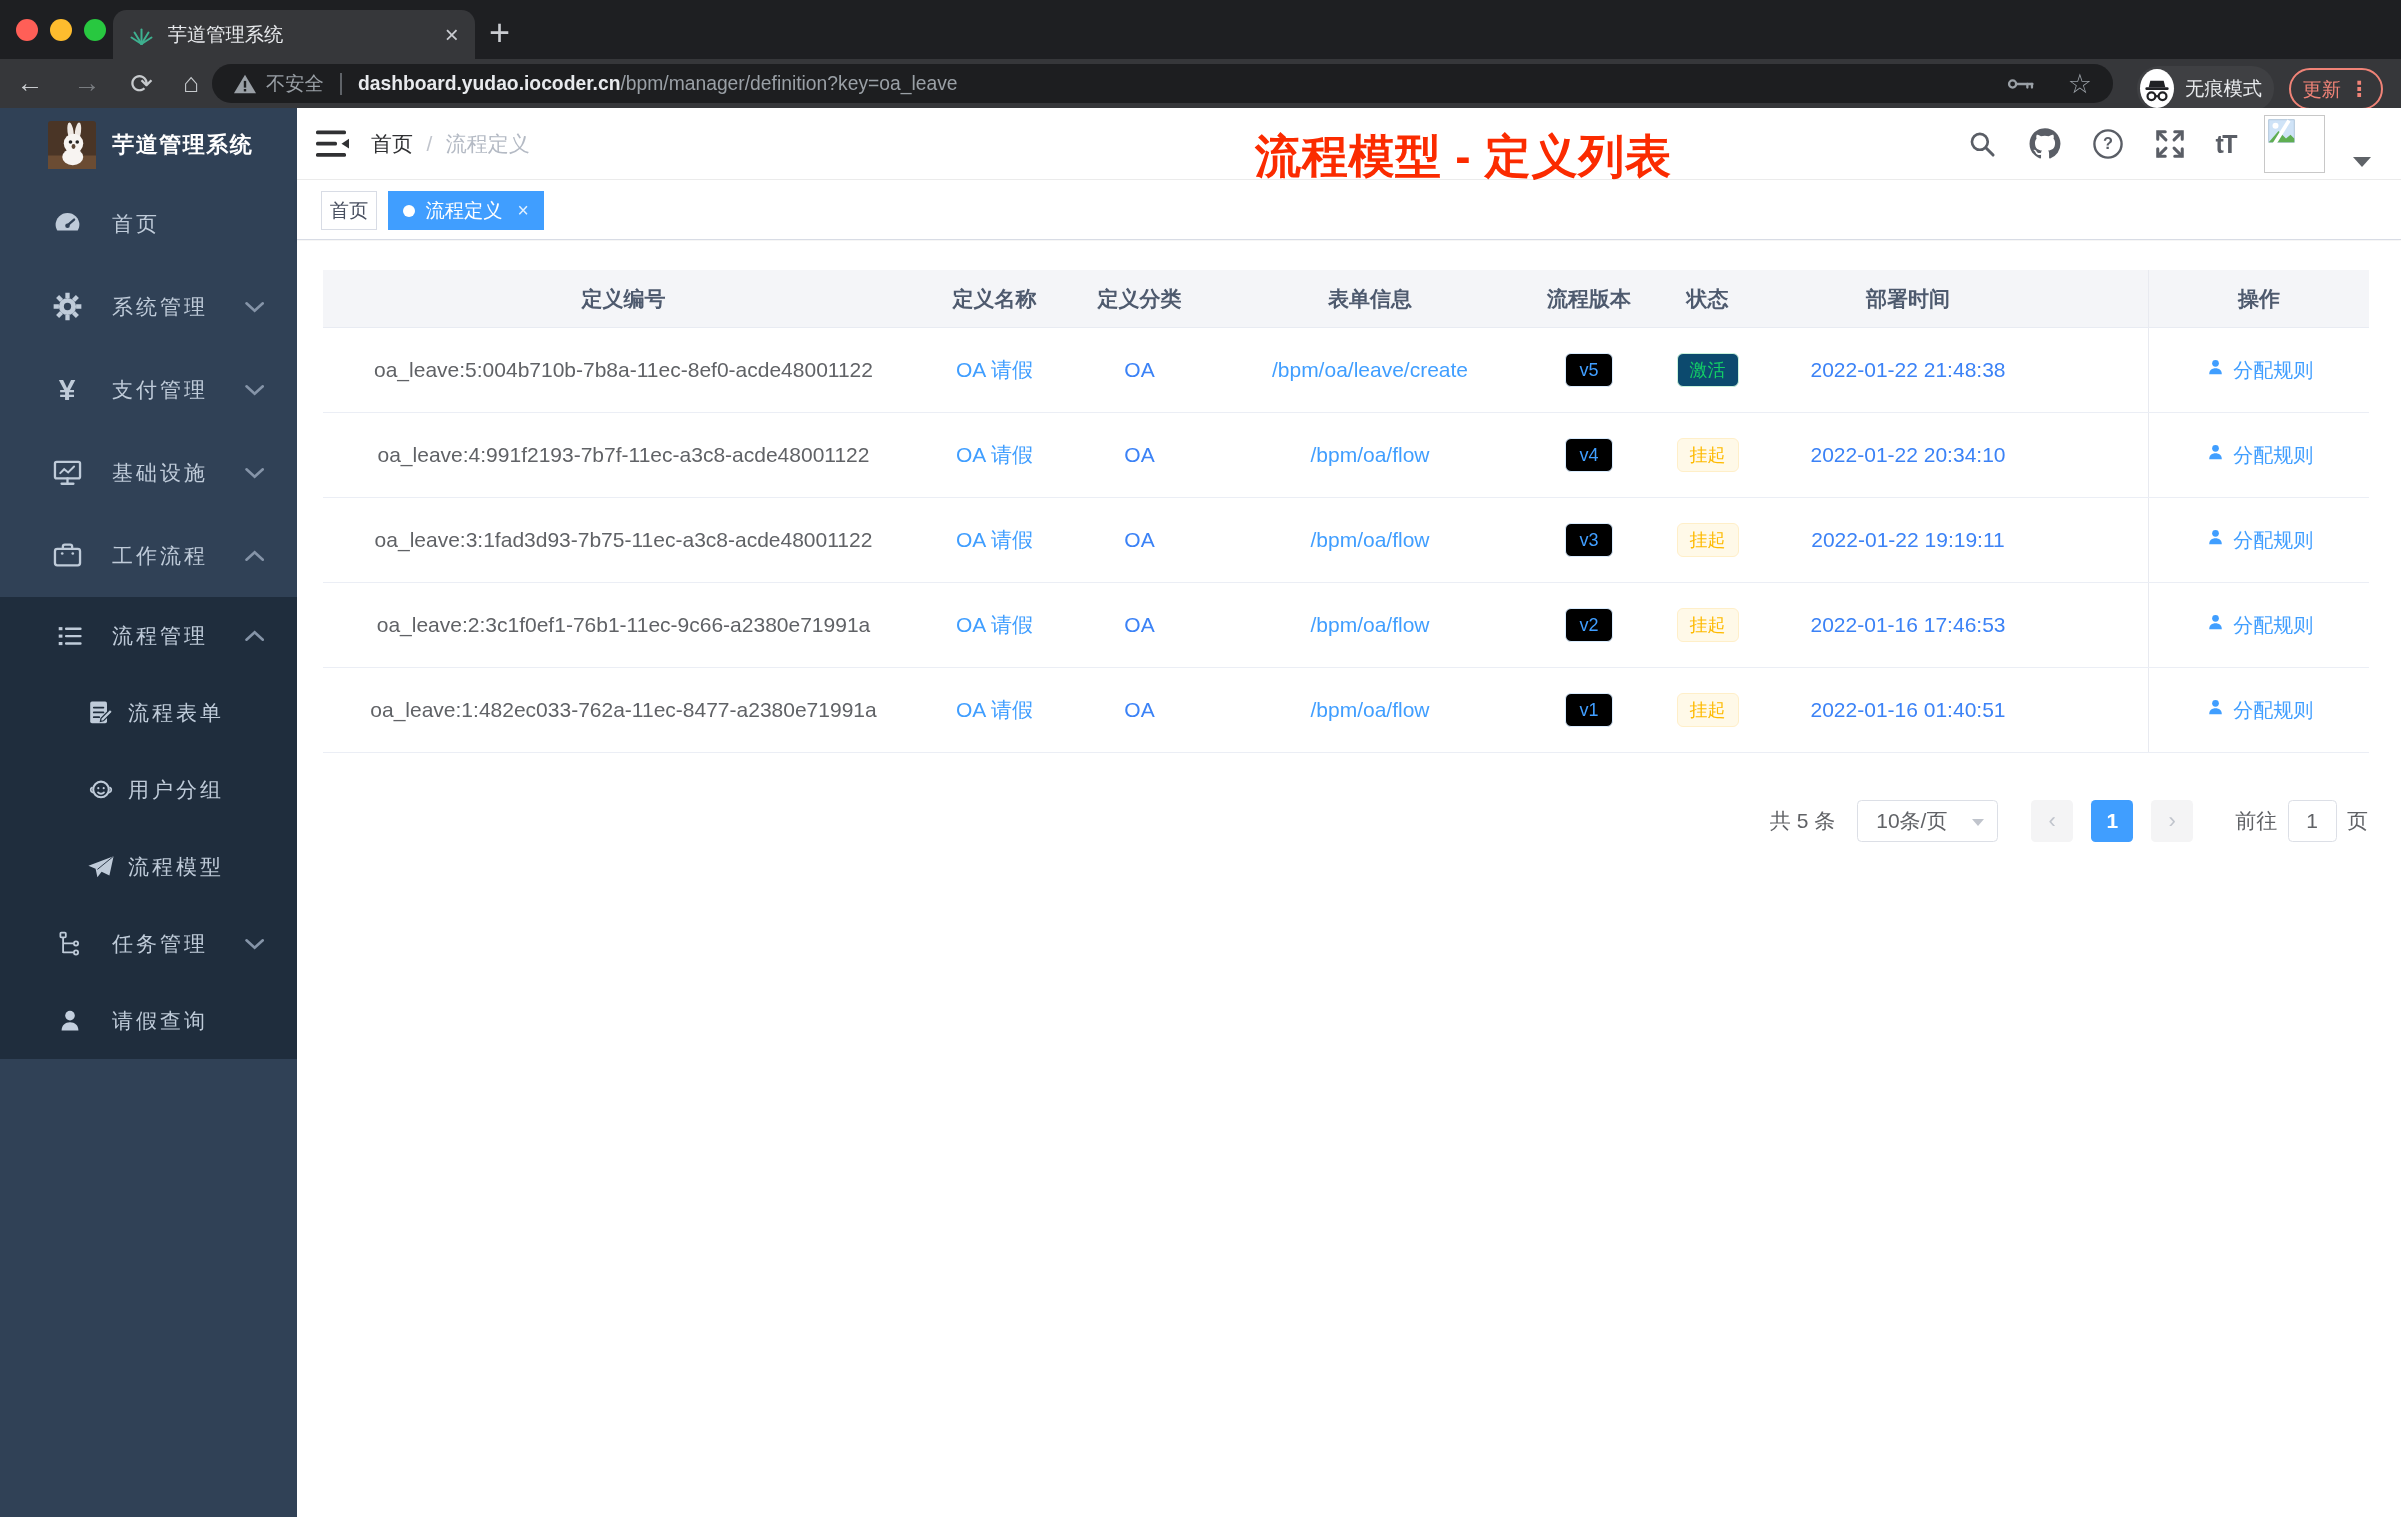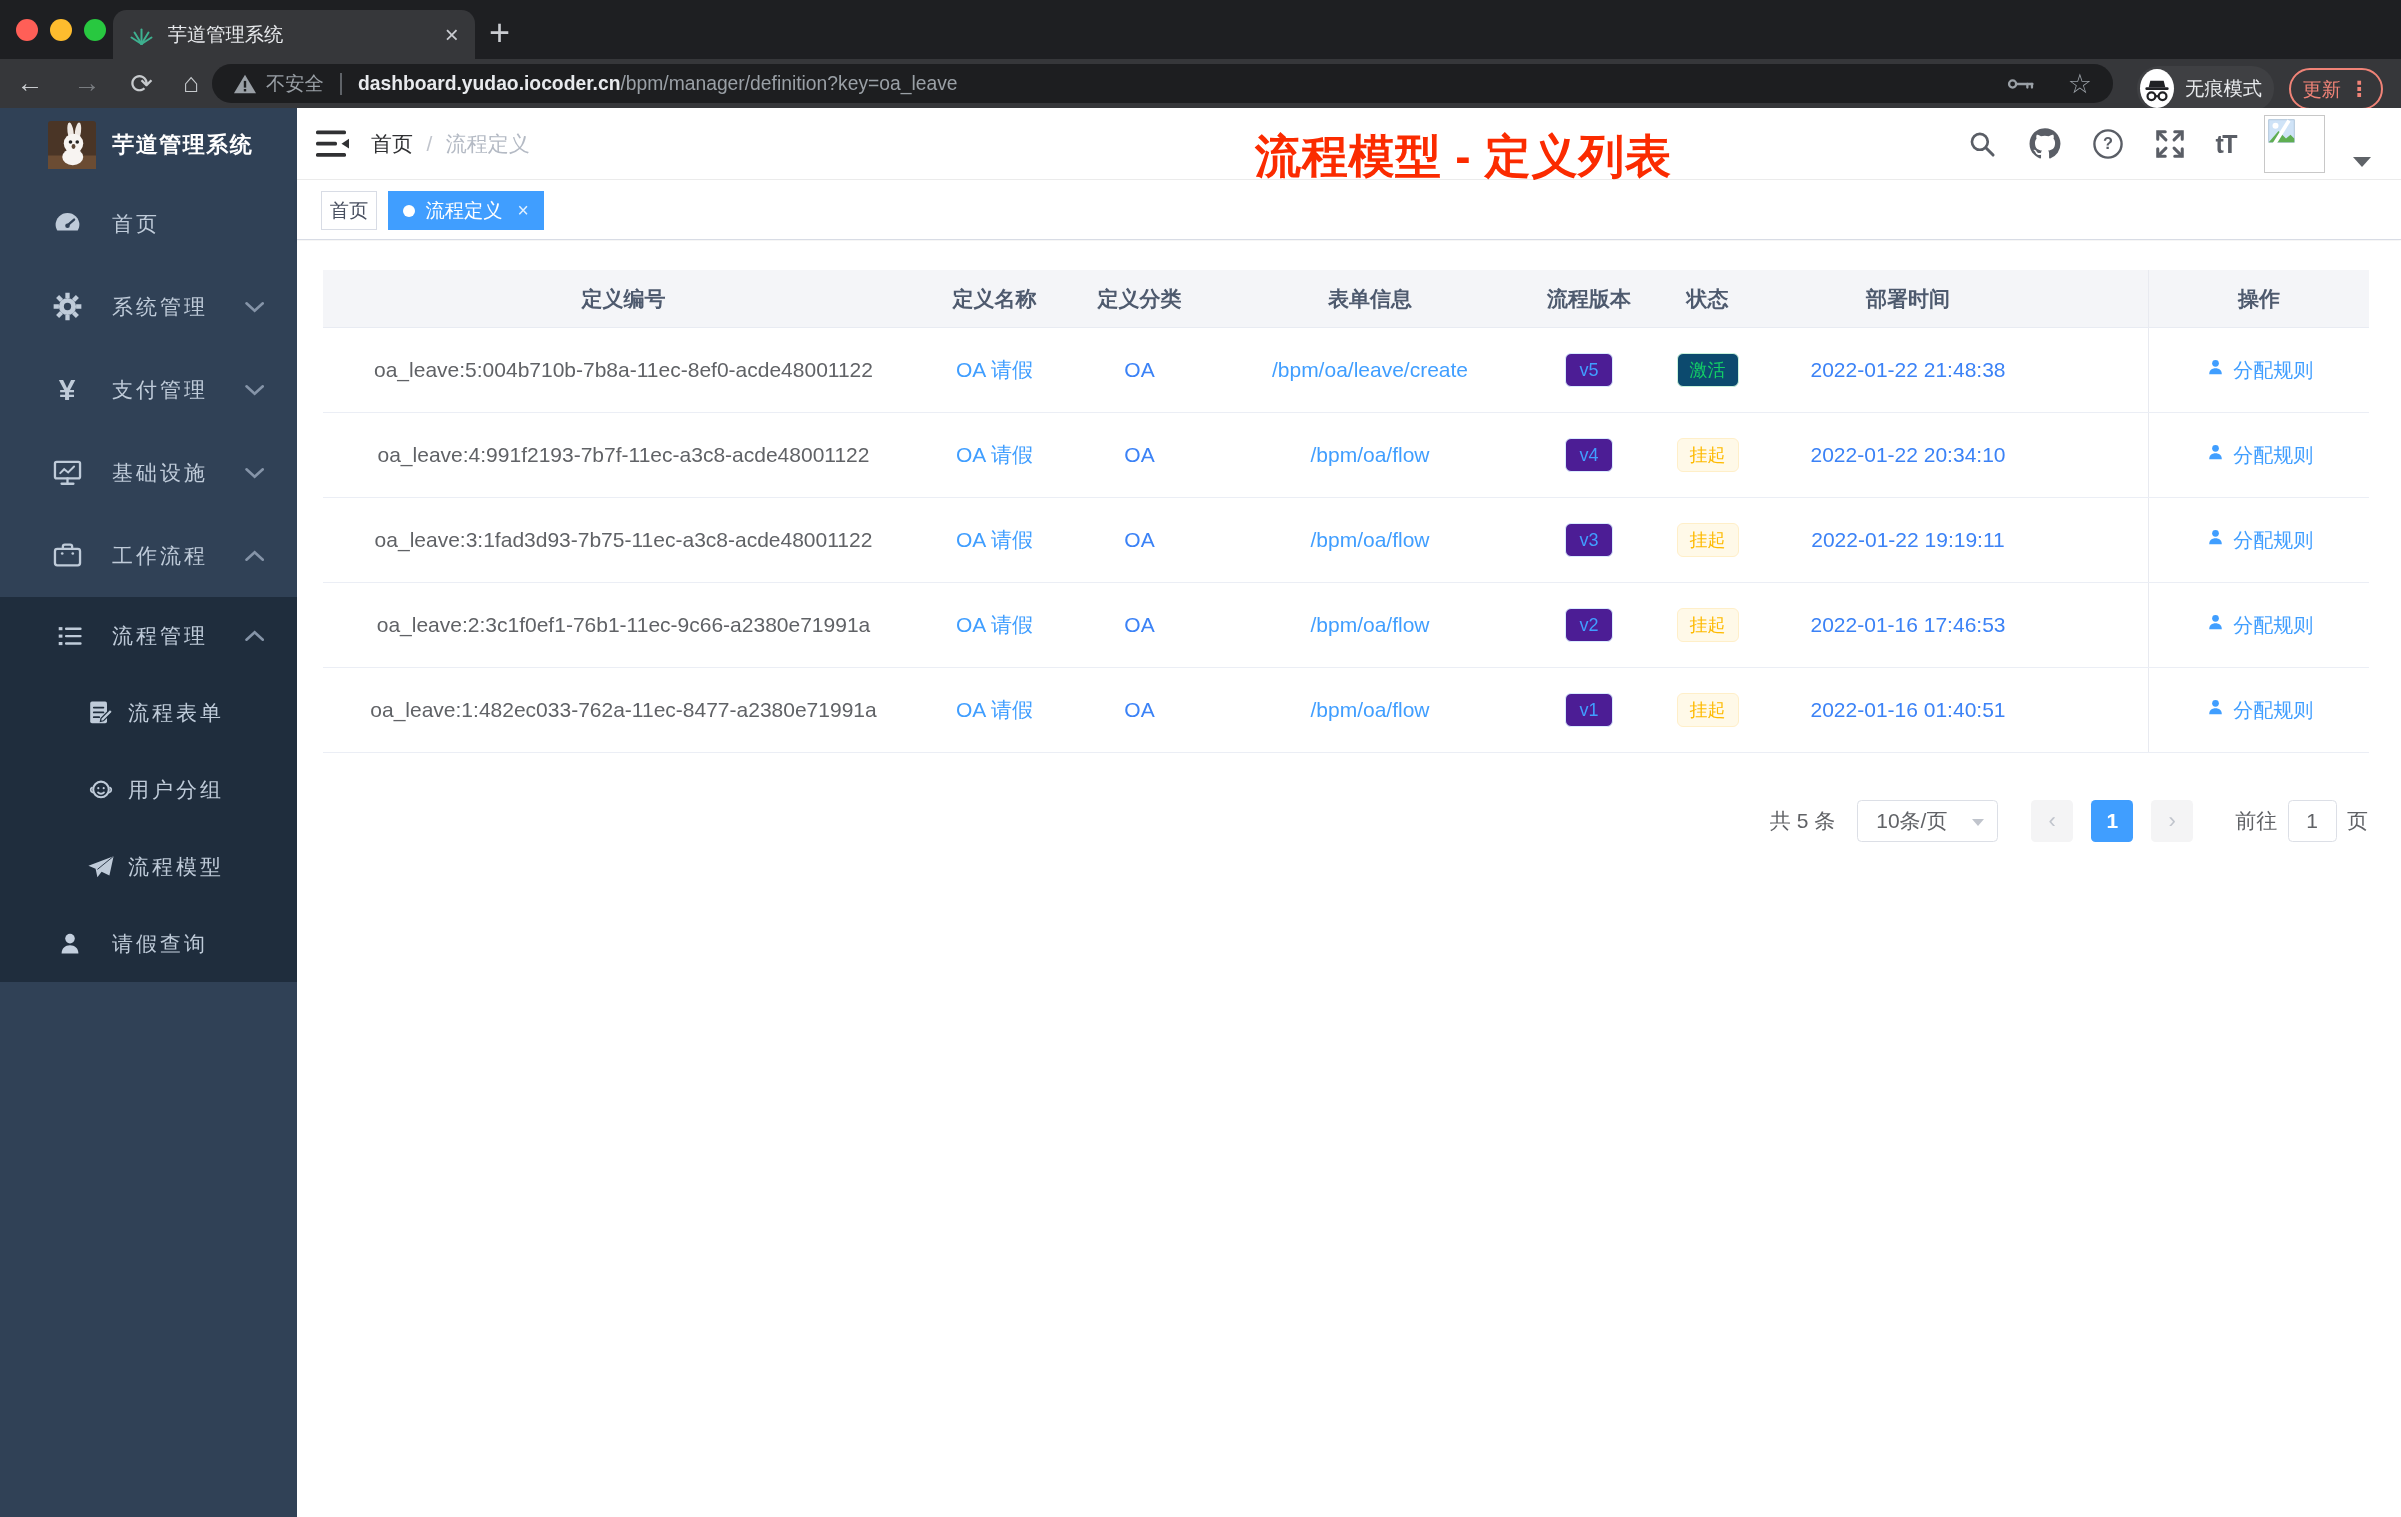--- a/index.html
+++ b/index.html
@@ -86,21 +86,21 @@
   .tr { display:flex; height:85px; align-items:center; border-bottom:0.7px solid #ebeef5; background:#fff; }
   .thead { border-bottom:0.7px solid #e8ebf2; }
   .td { display:flex; align-items:center; justify-content:center; text-align:center; }
   .c1{ width:601px; } .c2{ width:141px; } .c3{ width:149px; } .c4{ width:312px; }
   .c5{ width:126px; } .c6{ width:111px; } .c7{ width:290px; } .c8{ flex:1; }
   .c9{ width:221px; border-left:1.5px solid #e8eaf0; align-self:stretch; }
   .cell-id { color:#606266; }
   .cell-plain { color:#3b82f6; }
   .link { color:#409eff; cursor:pointer; text-decoration:none; }
   .ver-tag { display:inline-flex; align-items:center; height:34px; padding:0 13.4px; border-radius:6px;
-    background:#4c1d95; border:0.7px solid #d9ecff; color:#409eff; font-size:18px; }
+    background:#000000; border:0.7px solid #d9ecff; color:#409eff; font-size:18px; }
   .st-tag { display:inline-flex; align-items:center; height:34px; padding:0 12px; border-radius:6px; font-size:18px; }
   .st-success { background:#0c4a6e; border:0.7px solid #c9f3db; color:#13ce66; }
   .st-warning { background:#fff9e8; border:0.7px solid #ffefc8; color:#feba00; }
   .op-link { display:inline-flex; align-items:flex-start; gap:7.4px; color:#409eff; font-size:20px; cursor:pointer; }
 
   
   .pagination { position:absolute; right:33px; top:559px; display:flex; align-items:center; color:#606266; font-size:21px; }
   .pg-total { margin-right:22px; }
   .pg-select { width:141px; height:42px; border:0.7px solid #dcdfe6; border-radius:4.5px; display:flex; align-items:center;
     padding:0 13.4px 0 18px; position:relative; cursor:pointer; background:#fff; }
@@ -344,20 +344,36 @@
           <svg width="30" height="30" viewBox="0 0 100 100">
               <path d="M92 14 8 46l24 10 6 28 14-18 26 12z" fill="#bfcbd9"></path>
               <path d="M92 14 38 58" stroke="#1f2d3d" stroke-width="3"></path>
             </svg>
         </span>
         <span class="mi-label">流程模型</span>
       </div>
       <div class="s-item">
         <span class="mi-icon">
           <svg width="30" height="30" viewBox="0 0 100 100">
+              <rect x="18" y="12" width="18" height="16" rx="3" stroke="#bfcbd9" stroke-width="6" fill="none"></rect>
+              <path d="M27 28v52M27 48h34M27 78h34" stroke="#bfcbd9" stroke-width="6" fill="none"></path>
+              <circle cx="70" cy="48" r="7" stroke="#bfcbd9" stroke-width="6" fill="none"></circle>
+              <circle cx="70" cy="78" r="7" stroke="#bfcbd9" stroke-width="6" fill="none"></circle>
+            </svg>
+        </span>
+        <span class="mi-label">任务管理</span>
+        <span class="arrow">
+            <svg width="19.3" height="12" viewBox="0 0 26 16">
+              <path d="M2 3 13 13 24 3" stroke="#8594a8" stroke-width="3.5" fill="none" stroke-linecap="round"></path>
+            </svg>
+          </span>
+      </div>
+      <div class="s-item">
+        <span class="mi-icon">
+          <svg width="30" height="30" viewBox="0 0 100 100">
               <circle cx="50" cy="32" r="16" fill="#c3cfde"></circle>
               <path d="M22 82c0-18 12-28 28-28s28 10 28 28z" fill="#c3cfde"></path>
             </svg>
         </span>
         <span class="mi-label">请假查询</span>
       </div>
     </div>
   </div>
 
   <div class="app-header">

